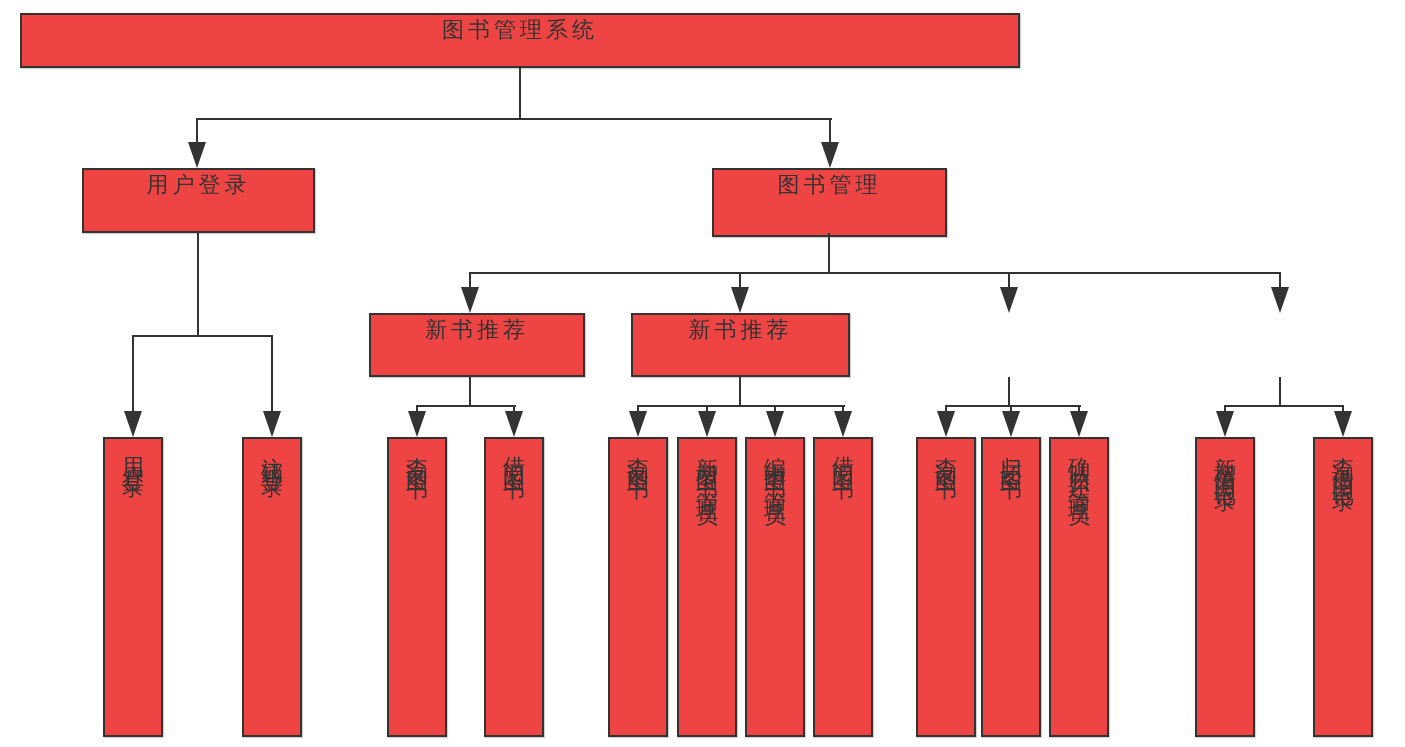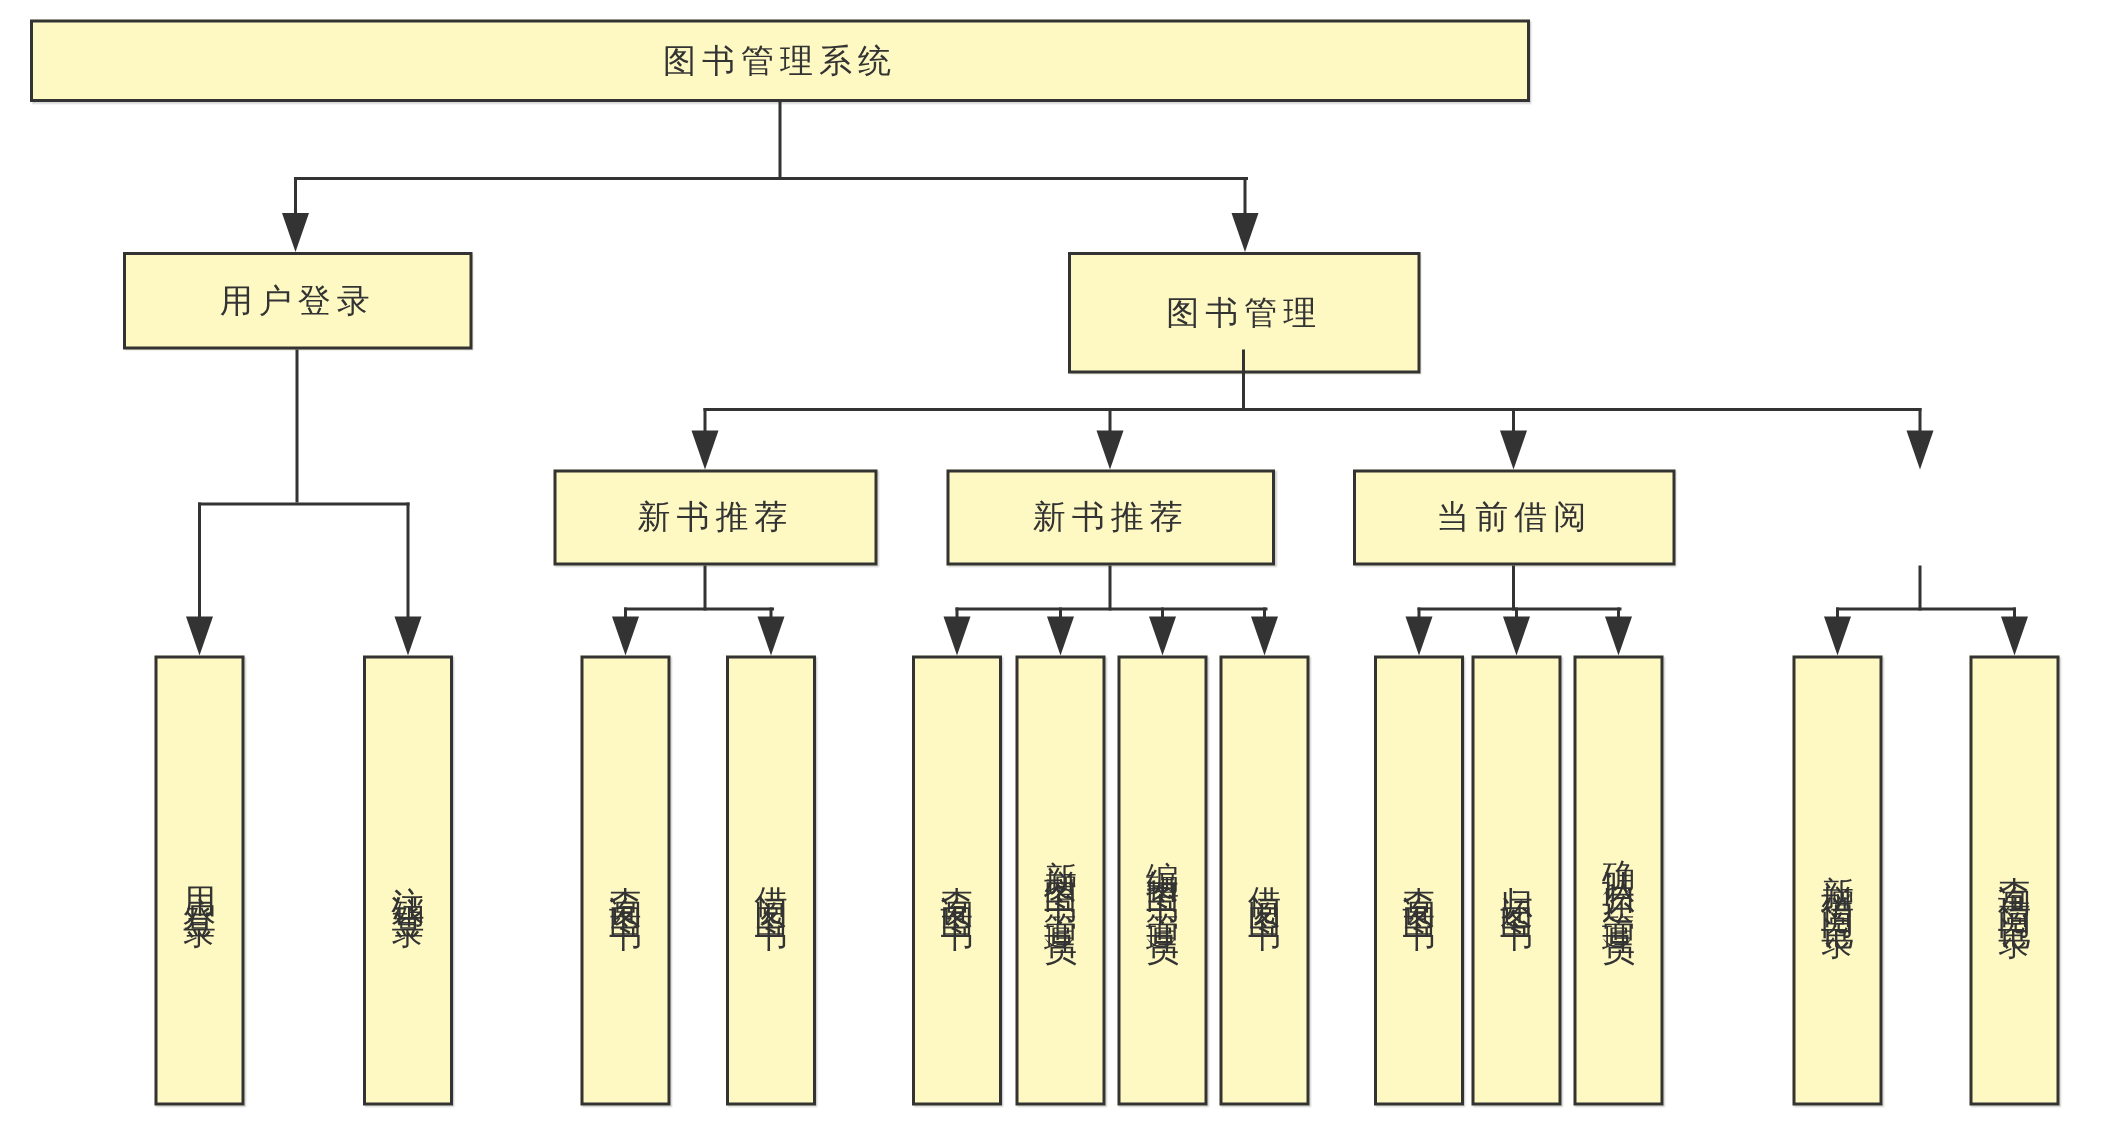--- a/index.html
+++ b/index.html
@@ -1,22 +1,22 @@
 <!DOCTYPE html>
 <html><head>
 <meta charset="utf-8">
 <style>
   html,body{margin:0;padding:0;background:#fff;}
   .canvas{
     position:relative;width:1405px;height:747px;background:#ffffff;overflow:hidden;
     font-family:"Liberation Sans","DejaVu Sans",sans-serif;color:#333;
   }
   .box{
-    position:absolute;box-sizing:border-box;background:#fef9c3;border:2px solid #333;
-    display:flex;align-items:center;justify-content:center;
+    position:absolute;box-sizing:border-box;background:#ef4444;border:2px solid #333;
+    display:flex;align-items:flex-start;justify-content:center;
     font-size:22px;letter-spacing:4px;color:#333;
     box-shadow:1px 1px 1px rgba(0,0,0,0.18);
   }
   .leaf{top:437px;height:300px;width:60px;}
   .vtext{
     writing-mode:vertical-rl;text-orientation:mixed;
     letter-spacing:7px;font-size:22px;line-height:1;white-space:nowrap;
   }
   .hline,.vline{position:absolute;background:#333;}
   .hline{height:2px;}
@@ -36,32 +36,29 @@
 
 <div class="canvas">
 
   <div class="box" style="left:20px;top:13px;width:1000px;height:55px">
     <span>图书管理系统</span>
   </div>
 
   <div class="box" style="left:82px;top:168px;width:233px;height:65px">
     <span>用户登录</span>
   </div>
-  <div class="box" style="left:712px;top:168px;width:235px;height:81px">
+  <div class="box" style="left:712px;top:168px;width:235px;height:69px">
     <span>图书管理</span>
   </div>
 
   <div class="box" style="left:369px;top:313px;width:216px;height:64px">
     <span>新书推荐</span>
   </div>
   <div class="box" style="left:631px;top:313px;width:219px;height:64px">
     <span>新书推荐</span>
-  </div>
-  <div class="box" style="left:902px;top:313px;width:215px;height:64px">
-    <span>当前借阅</span>
   </div>
 
   <div class="box leaf" style="left:103px">
     <span class="vtext">用户登录</span>
   </div>
   <div class="box leaf" style="left:242px">
     <span class="vtext">注销登录</span>
   </div>
 
   <div class="box leaf" style="left:387px">

